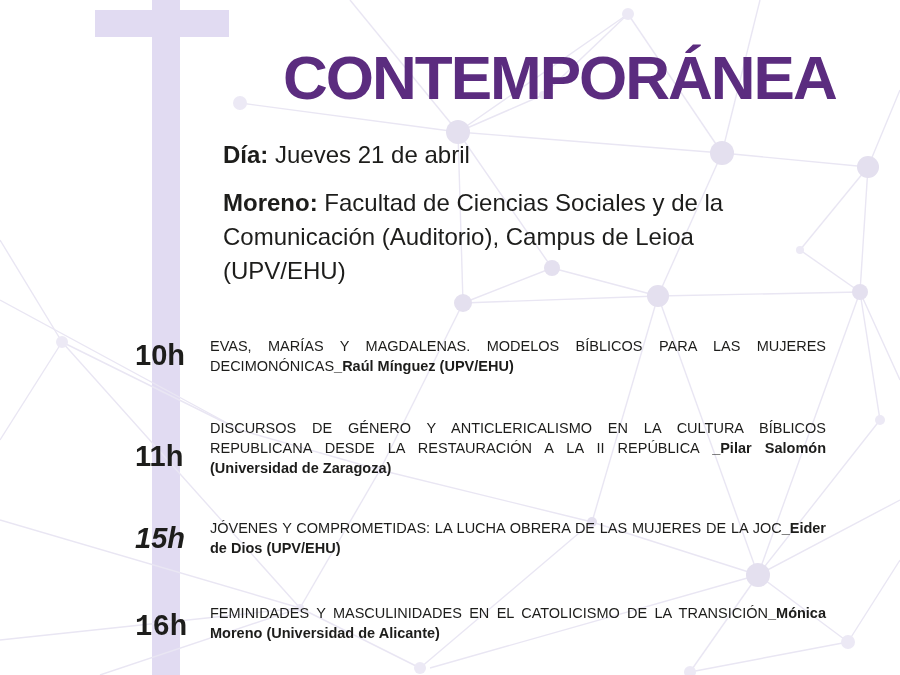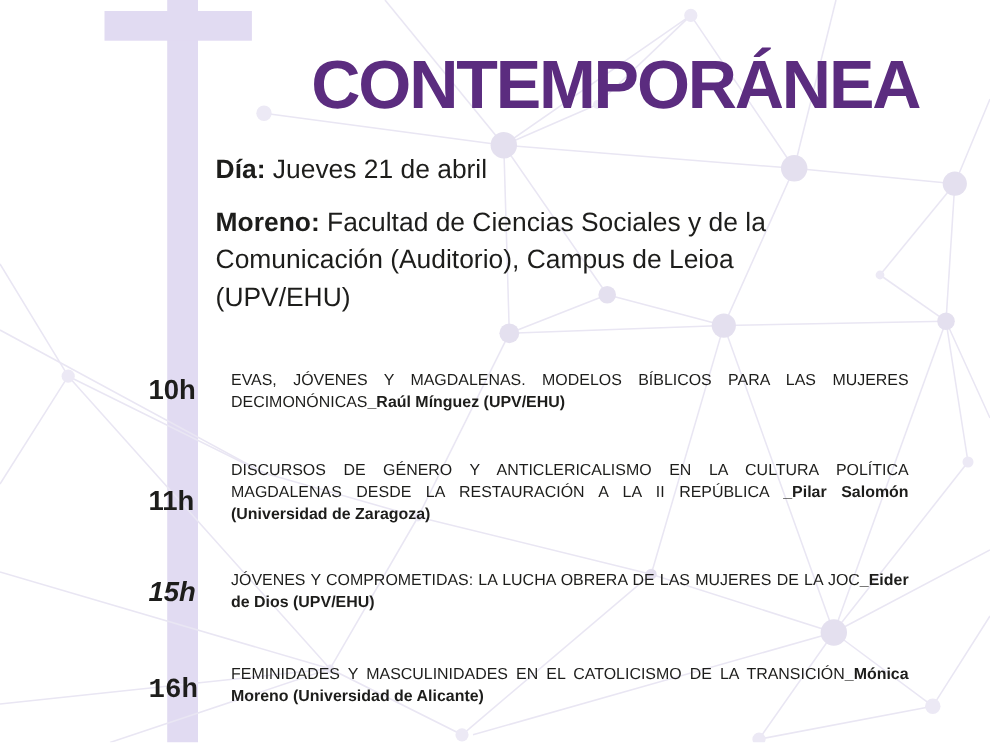--- a/index.html
+++ b/index.html
@@ -33,28 +33,28 @@
   .network .edges{stroke:var(--network-line); stroke-width:1.4; fill:none;}
   .network .nodes{fill:var(--network-node);}
   .network .nodes .faint{fill:#ece9f5;}
   
   .layer{position:absolute; left:0; top:0; width:900px; height:675px; z-index:3;}
   .title{
     position:absolute; left:283px; top:4px; width:600px;
     font-size:62px; font-weight:bold; letter-spacing:-2px;
     color:var(--title-purple); line-height:64px; white-space:nowrap;
   }
-  .info{position:absolute; left:196px; top:138px; width:530px; color:var(--text-dark);}
+  .info{position:absolute; left:223px; top:138px; width:530px; color:var(--text-dark);}
   .info p{margin:0; font-size:24px; line-height:34px;}
   .info .day{margin-bottom:14px;}
   .info b{font-weight:bold;}
   .entry{position:absolute; left:0; width:900px; color:var(--text-dark);}
   .entry .time{
     position:absolute; left:135px; top:0;
-    font-size:25px; font-weight:bold; line-height:27px;
+    font-size:29px; font-weight:bold; line-height:27px;
   }
   .entry p{
     position:absolute; left:210px; top:0; width:616px; margin:0;
     font-size:14.5px; line-height:20px; text-align:justify;
   }
   .entry p .speaker{font-weight:bold;}
   .e1{top:336px;} .e1 .time{top:6px;}
   .e2{top:418px;} .e2 .time{top:25px;}
   .e3{top:518px;} .e3 .time{top:7px;font-style:italic;}
   .e4{top:603px;} .e4 .time{top:11px;font-family:Liberation Mono, monospace;}
@@ -145,26 +145,26 @@
 
     <h1 class="title">CONTEMPORÁNEA</h1>
 
     <div class="info">
       <p class="day"><b>Día:</b><span> Jueves 21 de abril</span></p>
       <p class="place"><b>Moreno:</b><span> Facultad de Ciencias Sociales y de la Comunicación (Auditorio), Campus de Leioa (UPV/EHU)</span></p>
     </div>
 
     <div class="entry e1">
       <span class="time">10h</span>
-      <p><span>EVAS, JÓVENES Y MAGDALENAS. MODELOS BÍBLICOS PARA LAS MUJERES DECIMONÓNICAS</span><span class="speaker">_Raúl Mínguez (UPV/EHU)</span></p>
+      <p><span>EVAS, MARÍAS Y MAGDALENAS. MODELOS BÍBLICOS PARA LAS MUJERES DECIMONÓNICAS</span><span class="speaker">_Raúl Mínguez (UPV/EHU)</span></p>
     </div>
 
     <div class="entry e2">
       <span class="time">11h</span>
-      <p><span>DISCURSOS DE GÉNERO Y ANTICLERICALISMO EN LA CULTURA POLÍTICA MAGDALENAS DESDE LA RESTAURACIÓN A LA II REPÚBLICA </span><span class="speaker">_Pilar Salomón (Universidad de Zaragoza)</span></p>
+      <p><span>DISCURSOS DE GÉNERO Y ANTICLERICALISMO EN LA CULTURA BÍBLICOS REPUBLICANA DESDE LA RESTAURACIÓN A LA II REPÚBLICA </span><span class="speaker">_Pilar Salomón (Universidad de Zaragoza)</span></p>
     </div>
 
     <div class="entry e3">
       <span class="time">15h</span>
       <p><span>JÓVENES Y COMPROMETIDAS: LA LUCHA OBRERA DE LAS MUJERES DE LA JOC</span><span class="speaker">_Eider de Dios (UPV/EHU)</span></p>
     </div>
 
     <div class="entry e4">
       <span class="time">16h</span>
       <p><span>FEMINIDADES Y MASCULINIDADES EN EL CATOLICISMO DE LA TRANSICIÓN</span><span class="speaker">_Mónica Moreno (Universidad de Alicante)</span></p>

